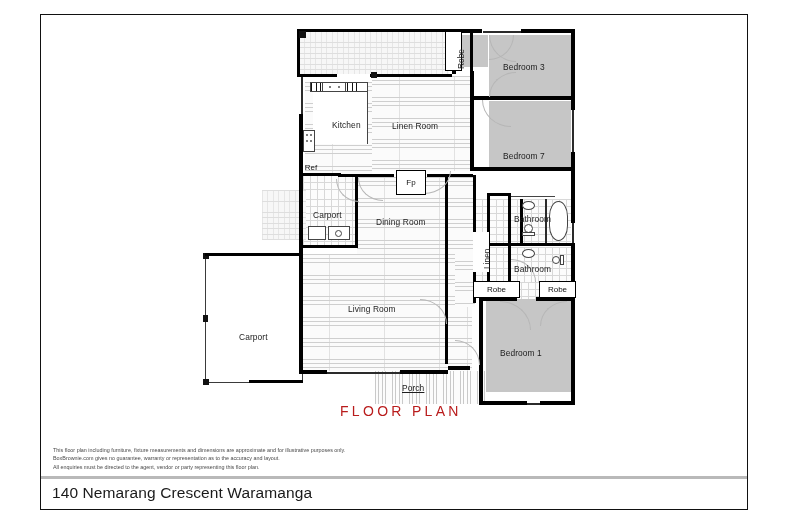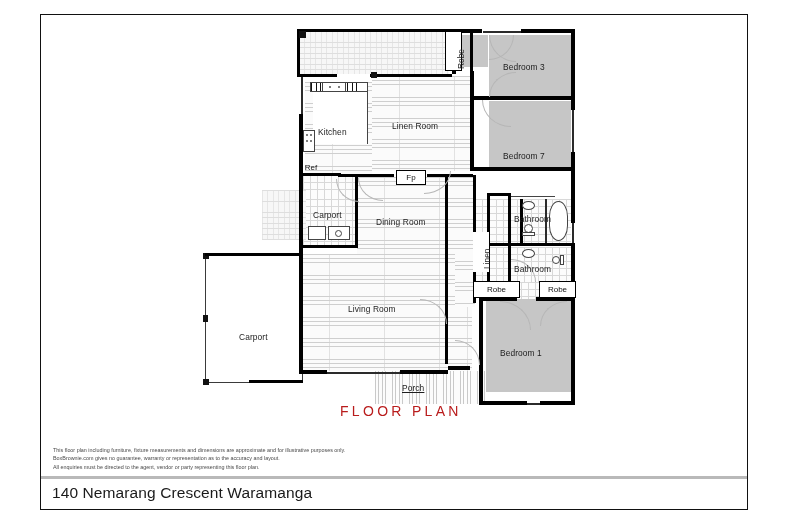--- a/index.html
+++ b/index.html
@@ -238,21 +238,21 @@
     <div class="fxt" style="left:549px;top:201px;width:19px;height:40px;"></div>
 
     <div class="fxr" style="left:522px;top:249px;width:13px;height:9px;"></div>
     <div class="fxr" style="left:552px;top:256px;width:8px;height:8px;"></div>
     <div class="fx" style="left:560px;top:255px;width:4px;height:10px;"></div>
 
     <div class="lbl" style="left:503px;top:63px;">Bedroom 3</div>
     <div class="lbl" style="left:503px;top:152px;">Bedroom 7</div>
     <div class="lbl" style="left:500px;top:349px;">Bedroom 1</div>
     <div class="lbl" style="left:392px;top:122px;">Linen Room</div>
-    <div class="lbl" style="left:318px;top:121px;margin-top:7px;">Kitchen</div>
+    <div class="lbl" style="left:332px;top:121px;">Kitchen</div>
     <div class="lbl" style="left:376px;top:218px;">Dining Room</div>
     <div class="lbl" style="left:348px;top:305px;">Living Room</div>
     <div class="lbl" style="left:313px;top:211px;">Carport</div>
     <div class="lbl" style="left:514px;top:215px;">Bathroom</div>
     <div class="lbl" style="left:514px;top:265px;">Bathroom</div>
     <div class="lbl" style="left:239px;top:333px;">Carport</div>
     <div class="lbl" style="left:402px;top:384px;text-decoration:underline;">Porch</div>
 
     <div class="boxlbl-v" style="left:445px;top:31px;width:17px;height:40px;background:#fff;">
       <span class="lbl-v" style="left:11px;top:37px;">Robe</span>
@@ -263,21 +263,21 @@
     </div>
 
     <div class="boxlbl" style="left:473px;top:281px;width:47px;height:17px;">
       <span>Robe</span>
     </div>
 
     <div class="boxlbl" style="left:539px;top:281px;width:37px;height:17px;">
       <span>Robe</span>
     </div>
 
-    <div class="boxlbl" style="left:396px;top:170px;width:30px;height:15px;">
+    <div class="boxlbl" style="left:396px;top:170px;width:30px;height:25px;">
       <span>Fp</span>
     </div>
 
     <div class="boxlbl" style="left:300px;top:160px;width:22px;height:15px;border:none;background:transparent;">
       <span>Ref</span>
     </div>
 
   </div>
 
   <div id="floorplan-title">FLOOR PLAN</div>

